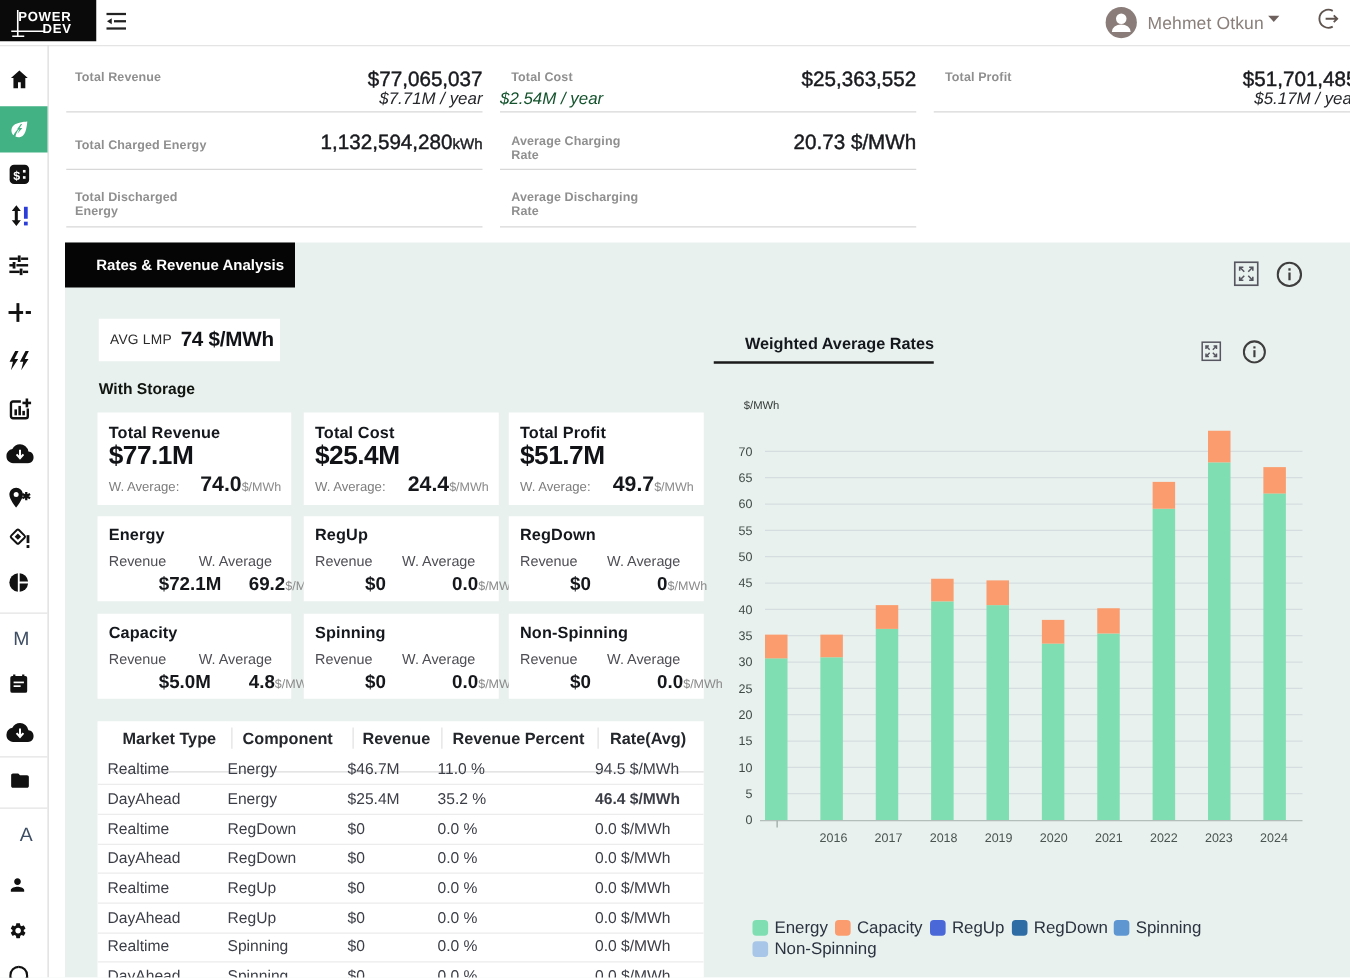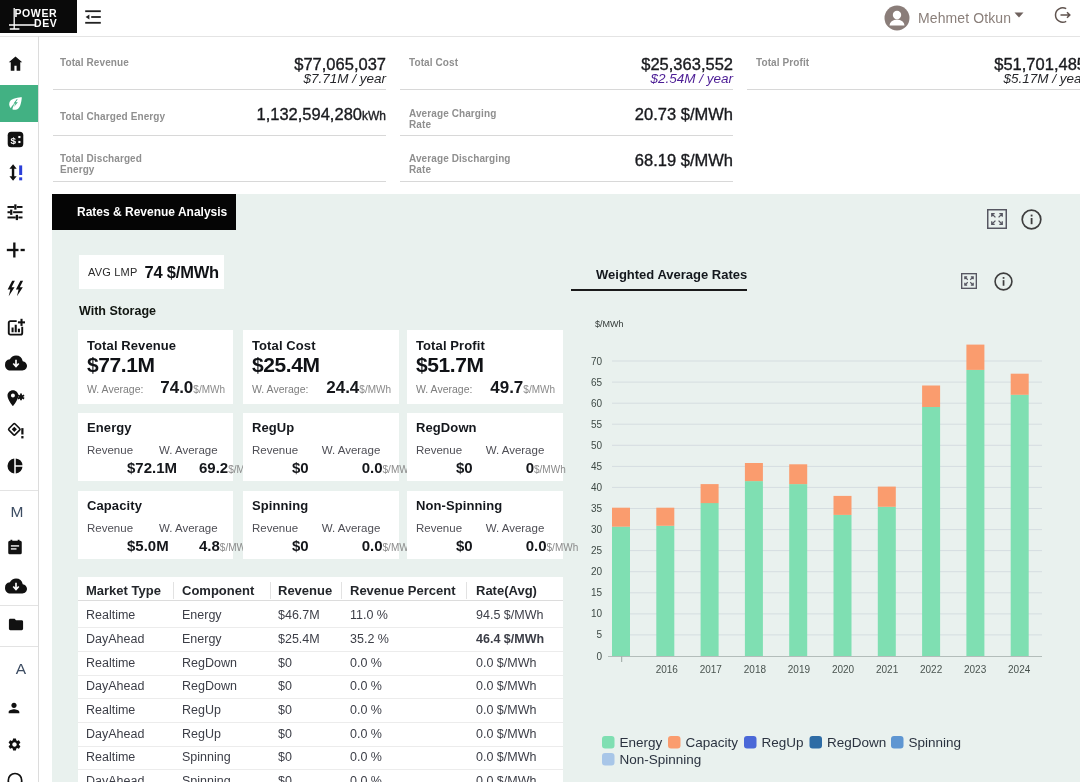--- a/index.html
+++ b/index.html
@@ -17,21 +17,21 @@
   .wrow { display:flex; justify-content:space-between; align-items:baseline; margin-top:1px; }
   .wl { font-size:10.5px; color:#7d7d7d; }
   .wv { font-size:17px; font-weight:bold; color:#15171b; }
   .wu { font-size:10px; color:#8a8a8a; font-weight:normal; }
   .cols { display:flex; margin-top:9px; }
   .c1 { width:59px; }
   .c2 { padding-left:13px; }
   .sep { width:1px; background:#dedede; margin:1px 0 0 0; }
   .cl { font-size:11.5px; color:#4e4e55; }
   .cv { font-size:15px; font-weight:bold; color:#15171b; margin-top:3px;margin-left:40px; }
-  .thead { position:absolute; left:0; top:0; width:485px; height:24px; border-bottom:1px solid #dcdcdc;padding-left:21px; }
+  .thead { position:absolute; left:12px; top:0; width:485px; height:41px; border-bottom:1px solid #dcdcdc;padding-left:21px; }
   .thead span { position:absolute; top:6px; font-size:13px; font-weight:bold; color:#23262b; }
   .thead i { position:absolute; top:5px; width:1px; height:17px; background:#e2e2e2; }
   .trow { position:absolute; left:0; width:485px; height:24px; border-bottom:1px solid #ececec; }
   .trow span { position:absolute; top:4px; font-size:12.5px; color:#3c3e47; }
 </style>
 </head>
 <body>
 <div id="stage">
 
   <div class="abs" style="left:0;top:36px;width:1080px;height:1px;background:#e4e4e4;"></div>
@@ -178,34 +178,33 @@
   <div class="abs" style="left:400px;top:135px;width:333px;height:1px;background:#d8d8d8;"></div>
   <div class="abs" style="left:53px;top:181px;width:333px;height:1px;background:#d8d8d8;"></div>
   <div class="abs" style="left:400px;top:181px;width:333px;height:1px;background:#d8d8d8;"></div>
 
   <div class="abs lbl" style="left:60px;top:57px;">Total Revenue</div>
   <div class="abs kval" style="left:53px;top:55px;width:333px;text-align:right;">$77,065,037</div>
   <div class="abs" style="left:53px;top:71px;width:333px;text-align:right;font-size:13.5px;font-style:italic;color:#26272b;">$7.71M / year</div>
 
   <div class="abs lbl" style="left:409px;top:57px;">Total Cost</div>
   <div class="abs kval" style="left:400px;top:55px;width:333px;text-align:right;">$25,363,552</div>
-  <div class="abs" style="left:400px;top:71px;width:333px;text-align:right;font-size:13.5px;font-style:italic;color:#4c1d95;">$2.54M / year</div>
+  <div class="abs" style="left:400px;top:71px;width:333px;text-align:left;font-size:13.5px;font-style:italic;color:#14532d;">$2.54M / year</div>
 
   <div class="abs lbl" style="left:756px;top:57px;">Total Profit</div>
   <div class="abs kval" style="left:753px;top:55px;width:333px;text-align:right;">$51,701,485</div>
   <div class="abs" style="left:753px;top:71px;width:333px;text-align:right;font-size:13.5px;font-style:italic;color:#26272b;">$5.17M / year</div>
 
   <div class="abs lbl" style="left:60px;top:111px;">Total Charged Energy</div>
   <div class="abs kval" style="left:53px;top:104.5px;width:333px;text-align:right;">1,132,594,280<span style="font-size:12px;color:#1d1e22;">kWh</span></div>
   <div class="abs lbl" style="left:409px;top:108px;width:112px;">Average Charging Rate</div>
   <div class="abs kval" style="left:400px;top:104.5px;width:333px;text-align:right;">20.73 $/MWh</div>
 
   <div class="abs lbl" style="left:60px;top:153px;width:90px;">Total Discharged Energy</div>
   <div class="abs lbl" style="left:409px;top:153px;width:112px;">Average Discharging Rate</div>
-  <div class="abs kval" style="left:400px;top:151px;width:333px;text-align:right;">68.19 $/MWh</div>
 
   <div class="abs" style="left:52px;top:194px;width:184px;height:36px;background:#050505;color:#fff;
        font-size:12px;font-weight:bold;display:flex;align-items:center;padding-left:25px;letter-spacing:0;">
     Rates &amp; Revenue Analysis</div>
 
   <svg class="abs" style="left:987px;top:209px;" width="20" height="20" viewBox="0 0 19 19">
     <rect x="0.7" y="0.7" width="17.6" height="17.6" fill="none" stroke="#565661" stroke-width="1.4"></rect>
     <g stroke="#565661" stroke-width="1.2" fill="none">
       <path d="M8 8 L4.8 4.8 M4.5 7.3 V4.5 H7.3"></path>
       <path d="M11 8 L14.2 4.8 M11.7 4.5 h2.8 v2.8"></path>

